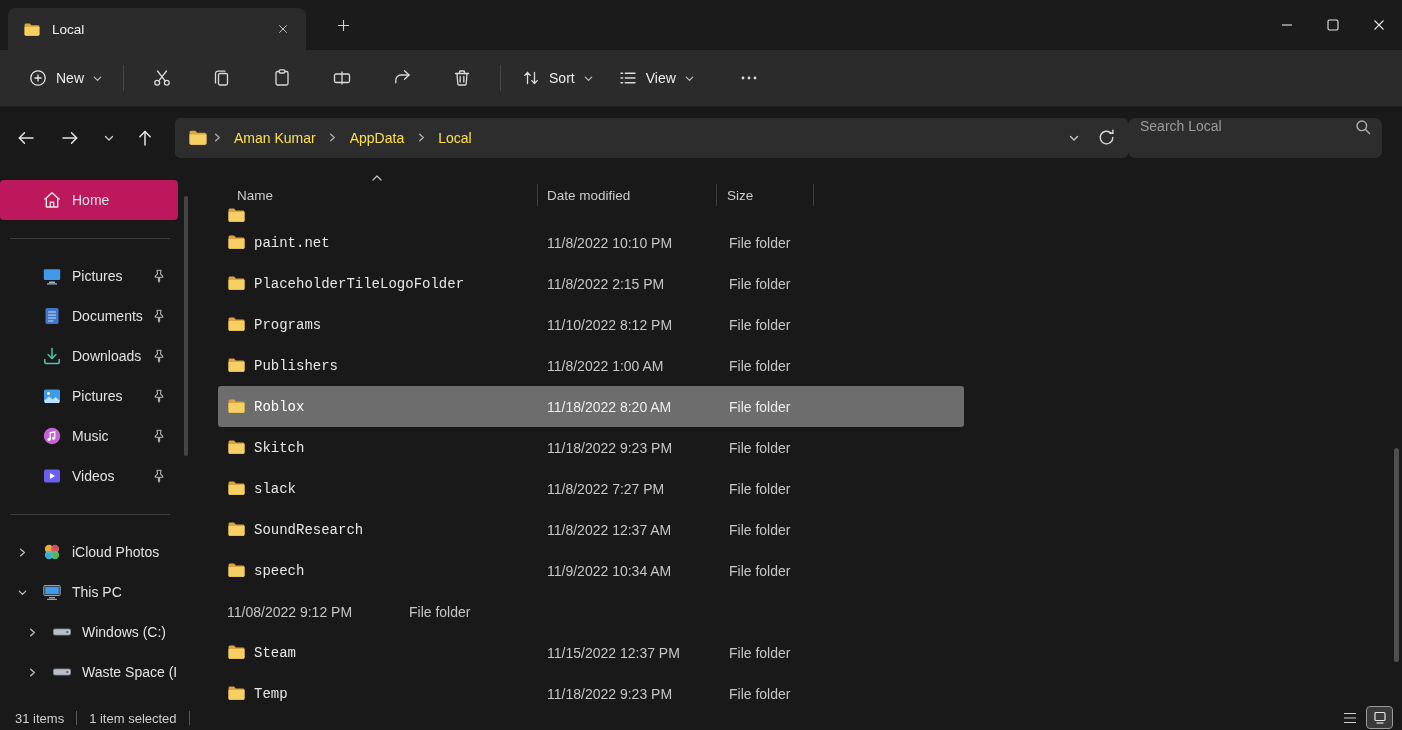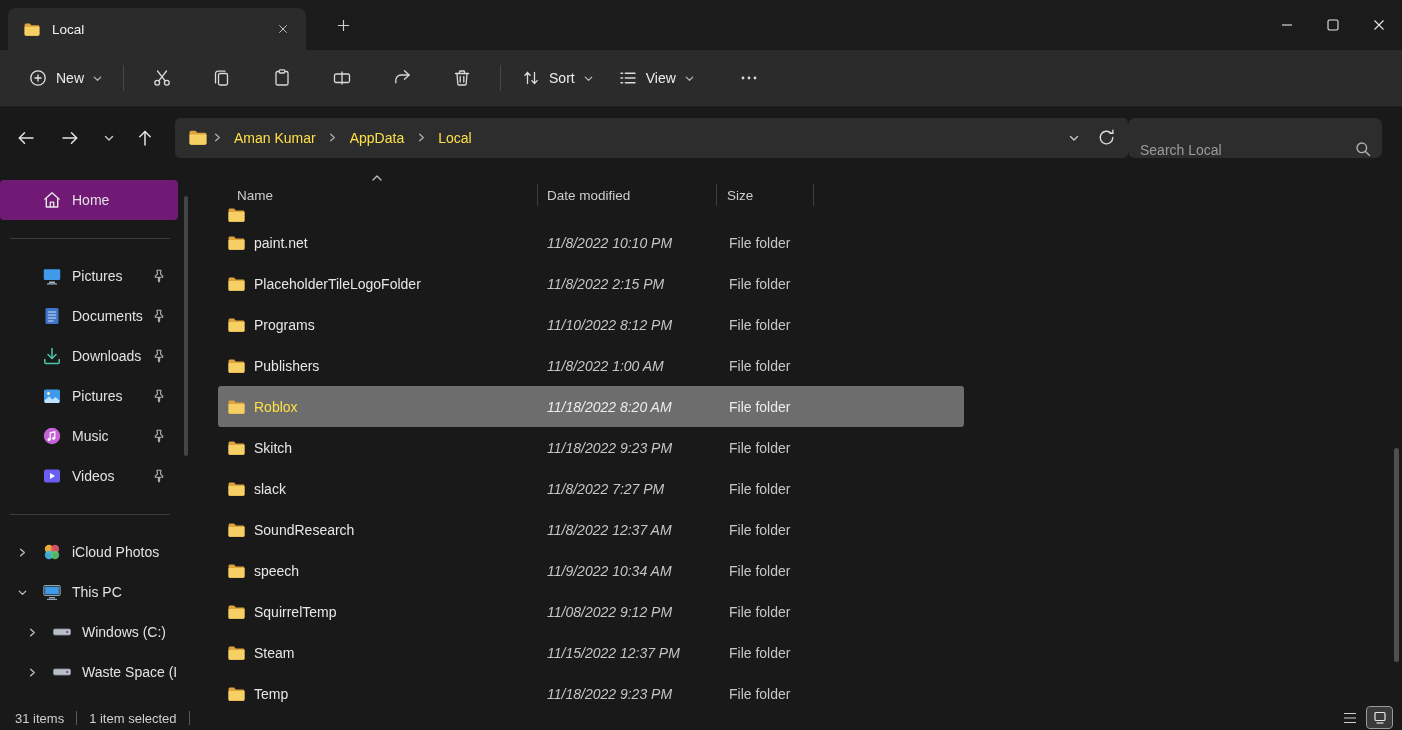--- a/index.html
+++ b/index.html
@@ -36,30 +36,30 @@
   .nav-btn + .nav-btn { margin-left:10px; }
   .nav-chev { width:24px; height:34px; display:flex; align-items:center; justify-content:center; margin-left:10px; border-radius:4px; }
   .nav-up { margin-left:7px; }
   .addressbar { margin-left:13px; width:953px; height:40px; background:#2d2d2d; border-radius:5px;
                 display:flex; align-items:center; padding:0 6px; }
   .crumb-folder { margin-left:8px; display:flex; }
   .bc-chev { width:16px; display:flex; justify-content:center; margin:0 2px; }
   .crumb { padding:5px 7px; border-radius:4px; color:#fde047; white-space:nowrap; }
   .addr-spacer { flex:1; }
   .addr-btn { width:32px; height:30px; display:flex; align-items:center; justify-content:center; border-radius:4px; }
-  .searchbox { margin-left:0; width:254px; height:40px; background:#2d2d2d; border-radius:7px; display:flex; align-items:flex-end; }
+  .searchbox { margin-left:0; width:254px; height:40px; background:#2d2d2d; border-radius:7px; display:flex; align-items:flex-start; }
   .searchbox input { flex:1; background:transparent; border:none; outline:none; color:#e8e8e8;
                      font:14px "Liberation Sans","DejaVu Sans",sans-serif; padding:0 0 0 12px; }
   .searchbox input::placeholder { color:#9b9b9b; }
   .search-icon { margin-right:10px; display:flex; }
 
   
   .sidebar { position:absolute; top:168px; left:0; width:180px; bottom:24px; padding-top:12px; overflow:hidden; }
   .side-item { position:relative; height:40px; display:flex; align-items:center; border-radius:4px; margin-right:2px; }
-  .side-item.selected { background:#701a75; }
+  .side-item.selected { background:#be185d; }
   .side-chev { width:20px; margin-left:12px; display:flex; justify-content:center; flex-shrink:0; }
   .side-item.indent .side-chev { margin-left:22px; }
   .side-icon { width:20px; margin-left:10px; display:flex; justify-content:center; flex-shrink:0; }
   .side-label { margin-left:10px; color:#e2e2e2; white-space:nowrap; overflow:hidden; flex:1; }
   .side-pin { position:absolute; right:13px; top:13px; }
   .side-sep { height:1px; background:#3c3c3c; margin:18px 10px 17px 10px; }
   .side-scroll { position:absolute; left:184px; top:196px; width:4px; height:260px; background:#454545; border-radius:2px; }
 
   
   .main { position:absolute; left:218px; top:168px; right:8px; bottom:24px; overflow:hidden; }
@@ -72,27 +72,27 @@
   .hcol-size { width:97px;  padding-left:10px; }
   .hsep { position:absolute; right:0; top:4px; height:22px; width:1px; background:#3d3d3d; }
   .sort-caret { position:absolute; top:-6px; left:153px; }
 
   .rows { position:absolute; top:34px; left:0; }
   .row { display:flex; align-items:center; height:41px; width:746px; border-radius:3px; }
   .row.selected { background:#6d6d6d; }
   .row.partial { height:20px; overflow:hidden; align-items:flex-start; }
   .row.partial .row-folder { margin-top:6px; }
   .cell { white-space:nowrap; overflow:hidden; }
-  .cell-name { width:320px; display:flex; align-items:center; padding-left:10px; overflow:hidden; color:#e7e7e7; }
+  .cell-name { width:320px; display:flex; align-items:flex-start; padding-left:10px; overflow:hidden; color:#e7e7e7;font-family:Liberation Mono, monospace; }
   .row-folder { display:inline-flex; flex-shrink:0; }
   .fname { margin-left:9px; white-space:nowrap; overflow:hidden; }
-  .cell-date { width:179px; padding-left:9px; color:#c6c6c6;font-style:italic; }
+  .cell-date { width:179px; padding-left:9px; color:#c6c6c6; }
   .cell-type { width:150px; padding-left:12px; color:#c6c6c6; }
   .cell-size { width:97px;  padding-left:10px; color:#c6c6c6; }
-  .row.selected .cell-name { color:#fde047; }
+  .row.selected .cell-name { color:#ffffff; }
   .row.selected .cell-date, .row.selected .cell-type, .row.selected .cell-size { color:#ececec; }
 
   .vscroll { position:absolute; right:3px; top:448px; width:5px; height:214px; background:#4f4f4f; border-radius:3px; }
 
   
   .statusbar { position:absolute; left:0; bottom:0; width:1402px; height:24px; background:#191919;
                display:flex; align-items:center; padding-left:15px; font-size:13px; color:#cfcfcf; }
   .sb-sep { width:1px; height:14px; background:#5a5a5a; margin:0 12px; }
   .sb-views { position:absolute; right:10px; top:1px; display:flex; gap:5px; }
   .sb-view-btn { width:25px; height:21px; display:flex; align-items:center; justify-content:center; border-radius:3px; }
@@ -659,29 +659,20 @@
               <path d="M0.5 4.1h16v8.1c0 .9-.7 1.6-1.6 1.6H2.1c-.9 0-1.6-.7-1.6-1.6z" fill="#f6cf65"></path>
             </svg>
           </span>
           <span class="fname">speech</span>
         </div>
         <div class="cell cell-date">11/9/2022 10:34 AM</div>
         <div class="cell cell-type">File folder</div>
         <div class="cell cell-size"></div>
       </div>
       <div class="row">
-        <div class="cell cell-name">
-          <span class="row-folder">
-            <svg width="17" height="14" viewBox="0 0 17 14">
-              <path d="M0.5 2.2C0.5 1.3 1.2 0.6 2.1 0.6h4l1.7 1.9h7.1c.9 0 1.6.7 1.6 1.6v8.1c0 .9-.7 1.6-1.6 1.6H2.1c-.9 0-1.6-.7-1.6-1.6z" fill="#dda33c"></path>
-              <path d="M0.5 4.1h16v8.1c0 .9-.7 1.6-1.6 1.6H2.1c-.9 0-1.6-.7-1.6-1.6z" fill="#f6cf65"></path>
-            </svg>
-          </span>
-          <span class="fname">SquirrelTemp</span>
-        </div>
         <div class="cell cell-date">11/08/2022 9:12 PM</div>
         <div class="cell cell-type">File folder</div>
         <div class="cell cell-size"></div>
       </div>
       <div class="row">
         <div class="cell cell-name">
           <span class="row-folder">
             <svg width="17" height="14" viewBox="0 0 17 14">
               <path d="M0.5 2.2C0.5 1.3 1.2 0.6 2.1 0.6h4l1.7 1.9h7.1c.9 0 1.6.7 1.6 1.6v8.1c0 .9-.7 1.6-1.6 1.6H2.1c-.9 0-1.6-.7-1.6-1.6z" fill="#dda33c"></path>
               <path d="M0.5 4.1h16v8.1c0 .9-.7 1.6-1.6 1.6H2.1c-.9 0-1.6-.7-1.6-1.6z" fill="#f6cf65"></path>

